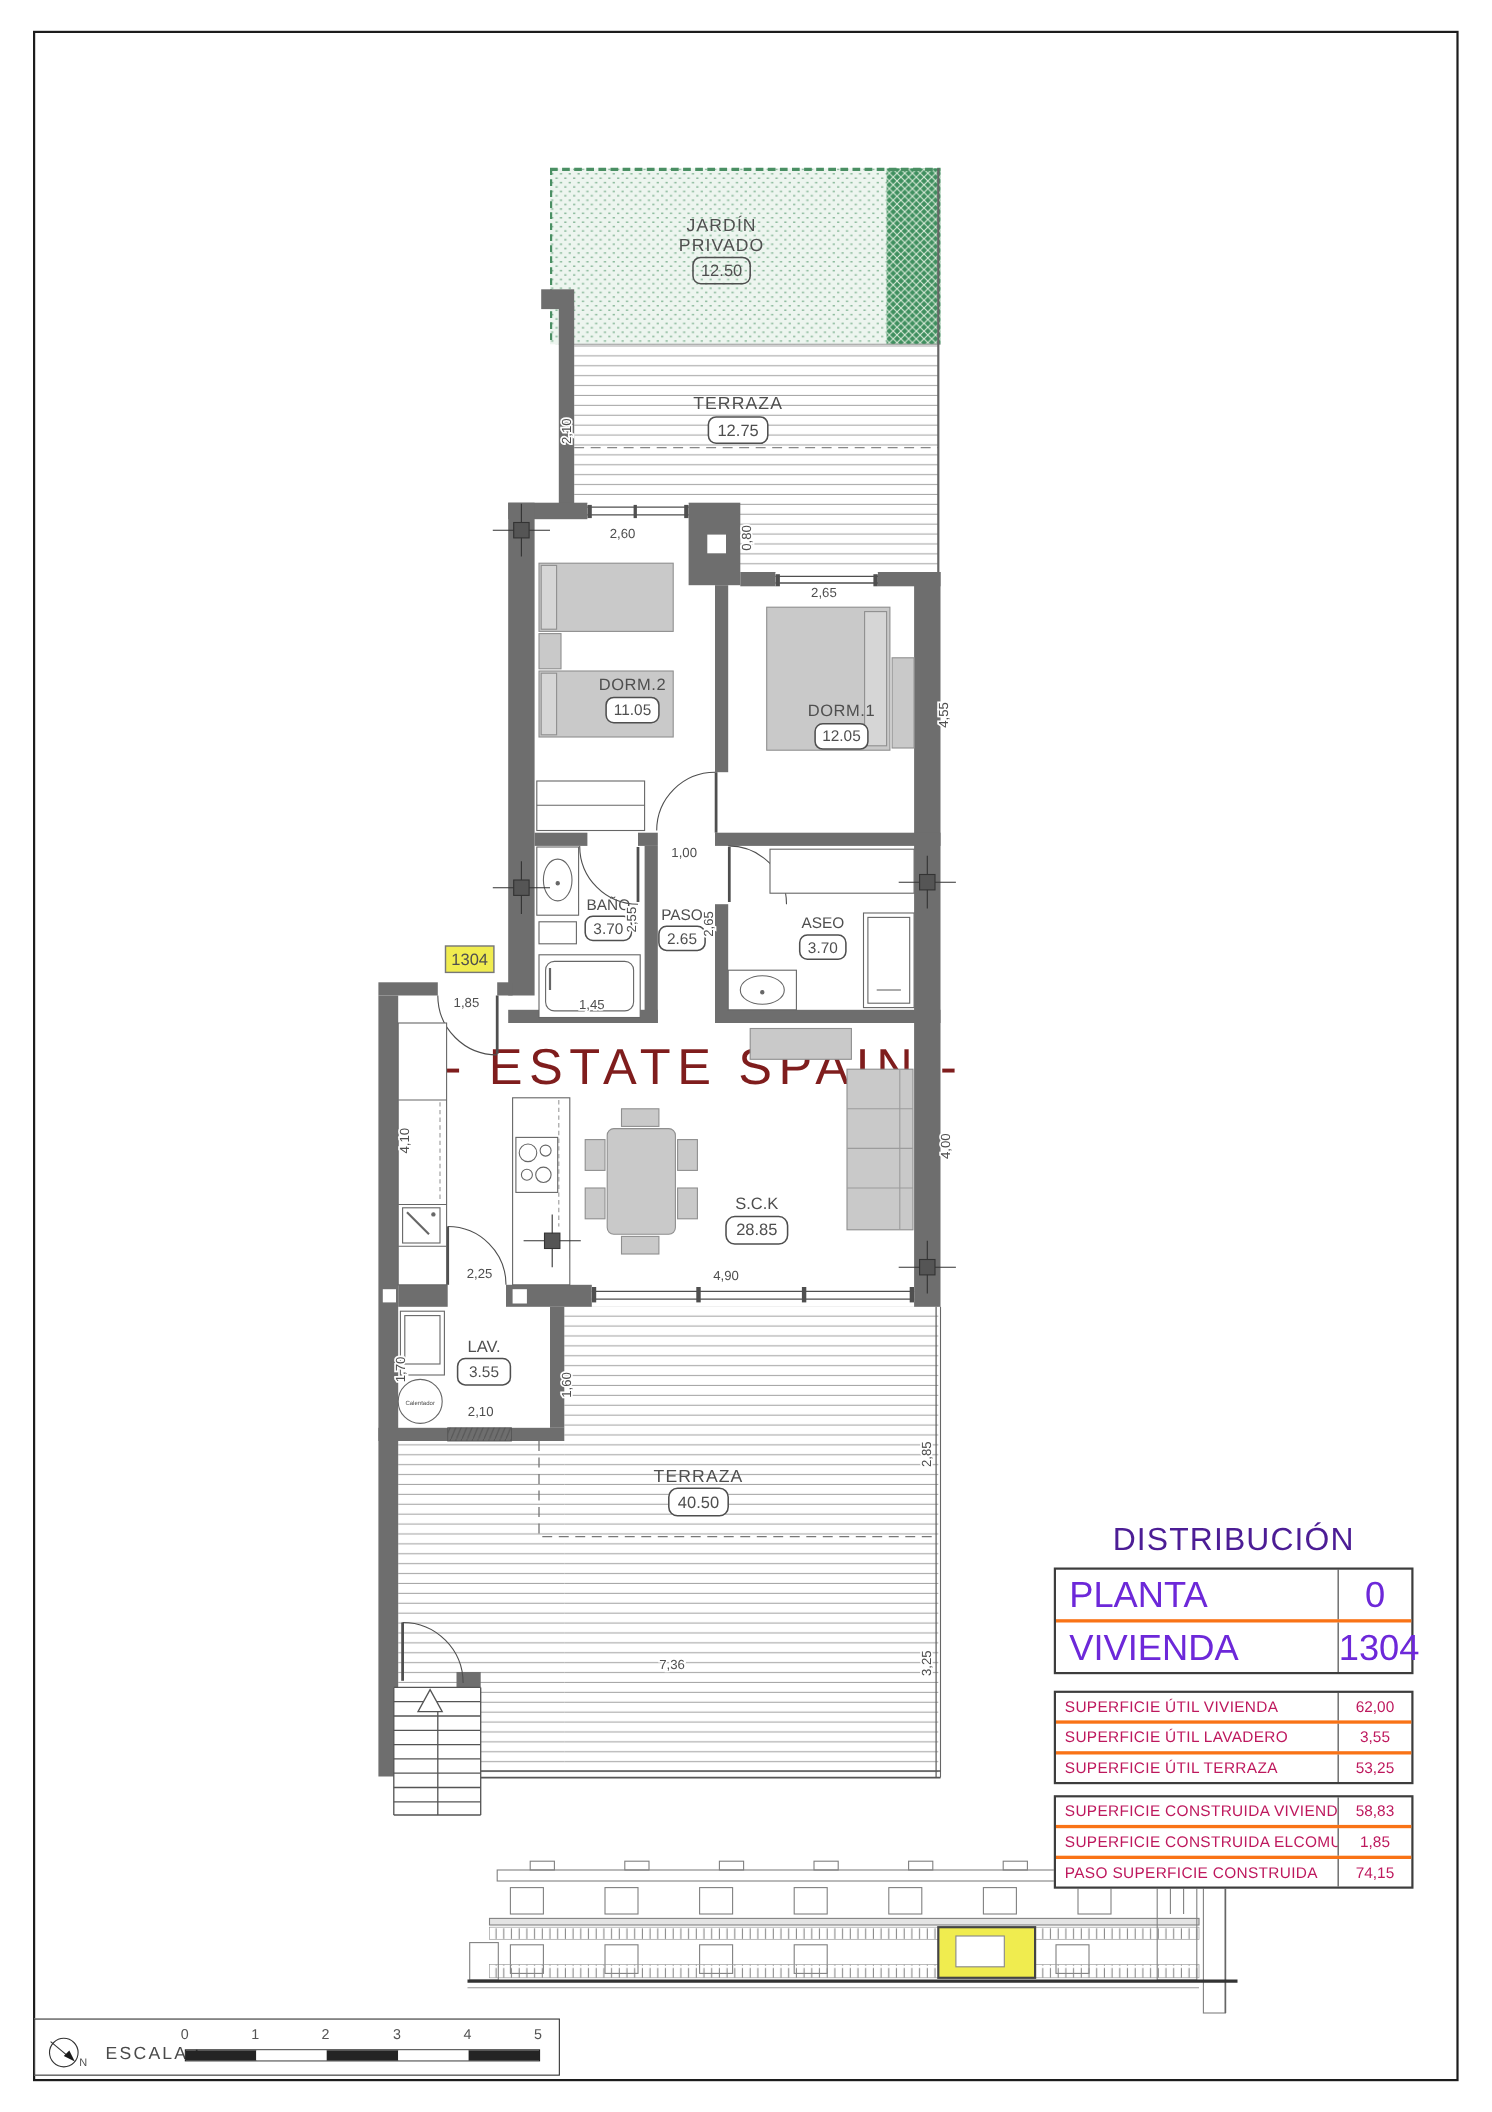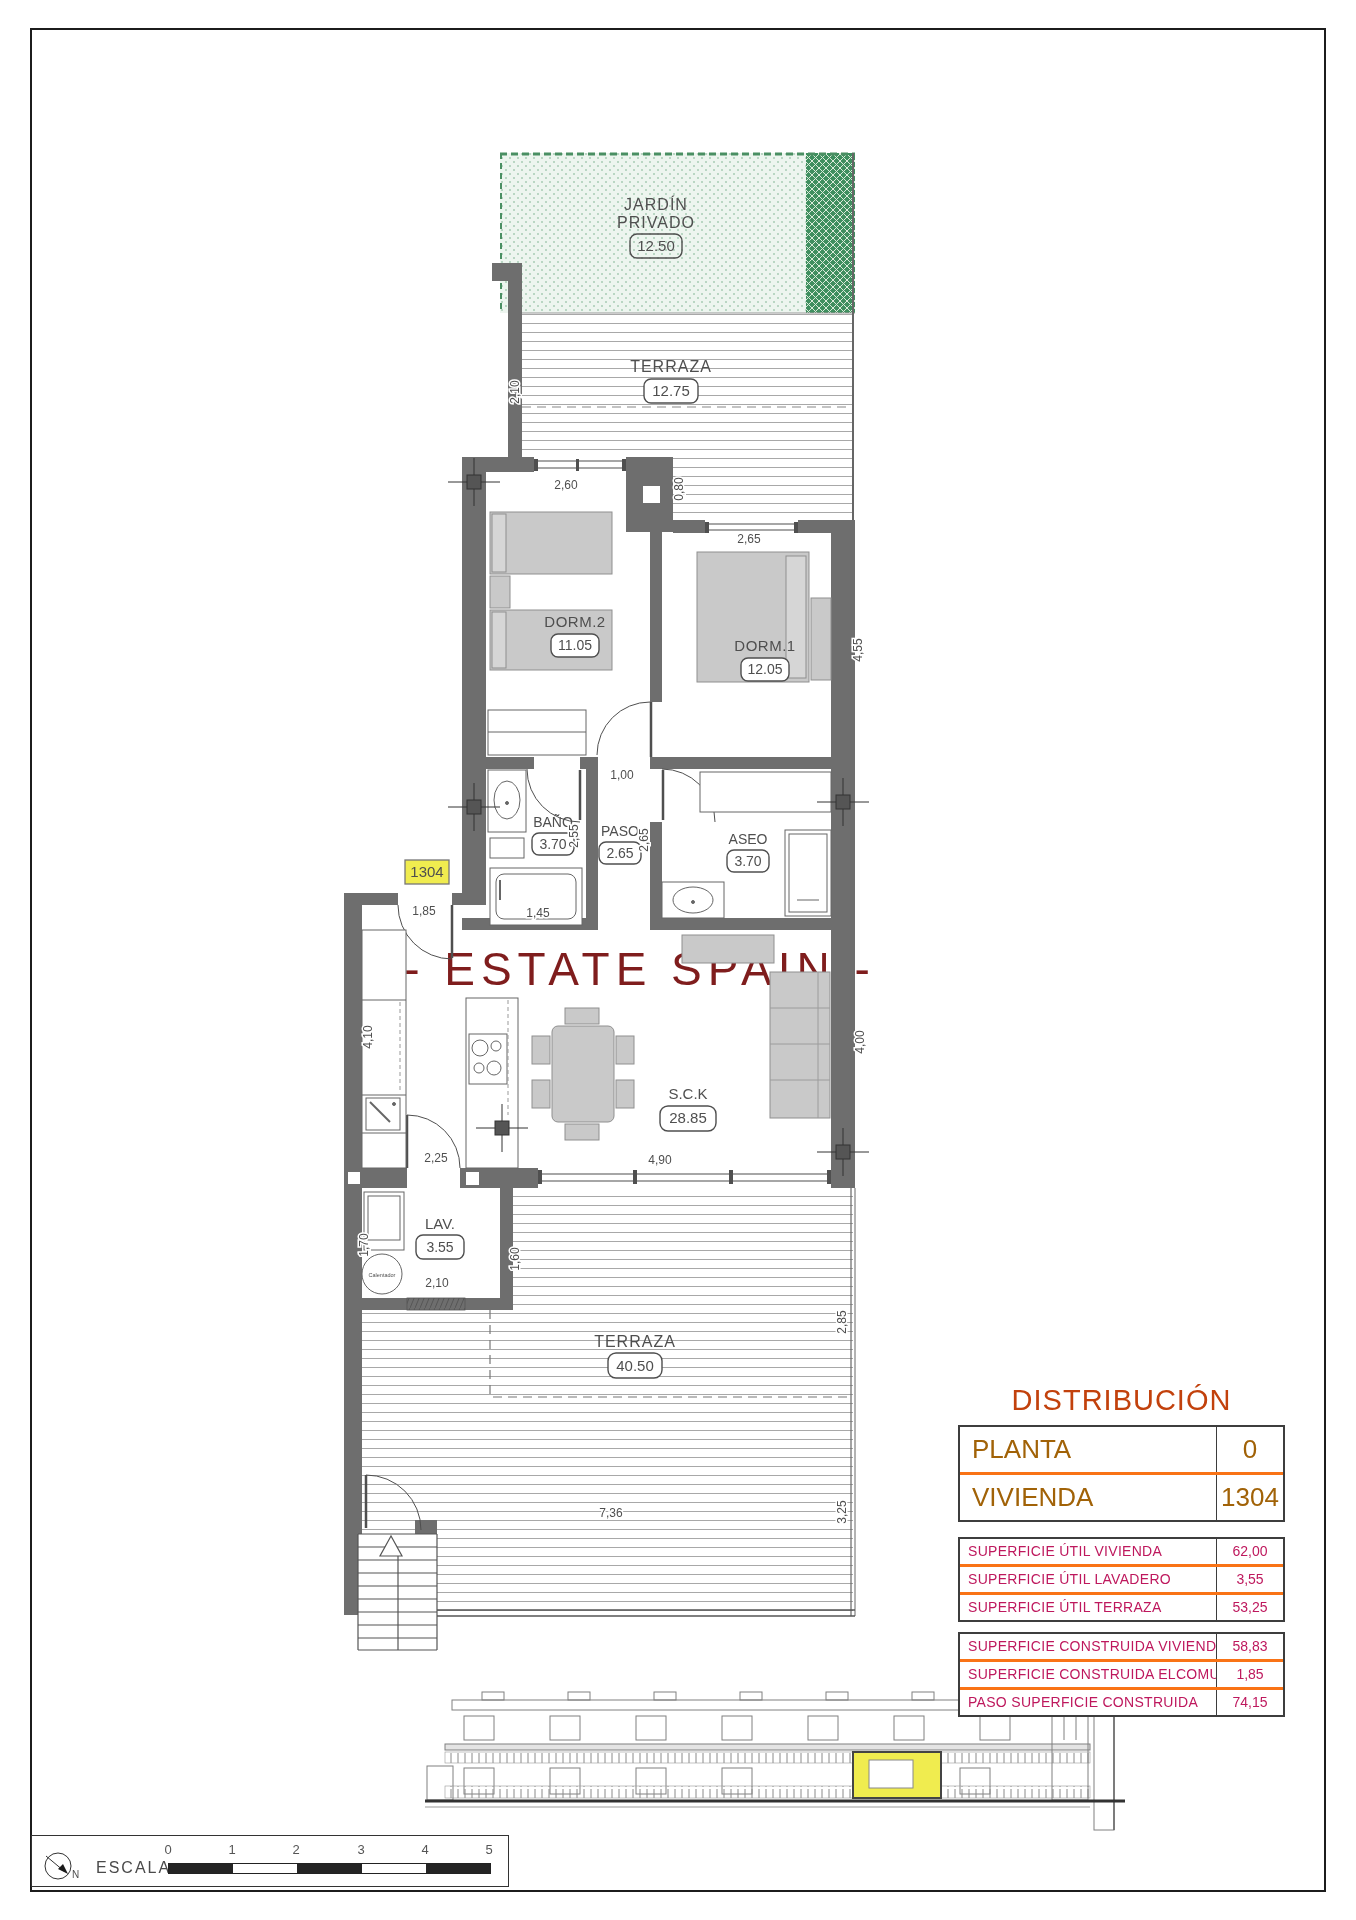--- a/index.html
+++ b/index.html
@@ -2,28 +2,28 @@
 <html><head>
 <meta charset="utf-8">
 <style>
   html,body{margin:0;padding:0;background:#fff;}
   body{width:1356px;height:1920px;position:relative;font-family:"Liberation Sans",sans-serif;overflow:hidden;}
   .frame{position:absolute;left:30px;top:28px;right:30px;bottom:28px;border:2px solid #1c1c1c;}
   .watermark{position:absolute;left:360px;top:942px;width:560px;text-align:center;
     font-size:46px;letter-spacing:6px;color:#7f1d1d;white-space:nowrap;}
   svg text{font-family:"Liberation Sans",sans-serif;fill:#4f4f4f;}
   .dist-title{position:absolute;left:958px;top:1384px;width:327px;text-align:center;
-    font-size:29px;letter-spacing:1px;color:#c2410c;}
+    font-size:29px;letter-spacing:1px;color:#4c1d95;}
   .tbl{position:absolute;left:958px;width:327px;border:2px solid #3d3d3d;background:#fff;box-sizing:border-box;}
   .tbl-unit{top:1425px;}
   .tbl-useful{top:1537px;}
   .tbl-built{top:1632px;}
   .trow{display:flex;border-top:3px solid #f97316;}
   .trow:first-child{border-top:none;}
-  .trow.big{height:45px;line-height:45px;font-size:26px;color:#a16207;}
+  .trow.big{height:45px;line-height:45px;font-size:33px;color:#6d28d9;}
   .trow.small{height:25px;line-height:25px;font-size:14px;color:#be185d;}
   .tlabel{flex:1;padding-left:12px;white-space:nowrap;overflow:hidden;}
   .trow.small .tlabel{padding-left:8px;letter-spacing:0.3px;}
   .tval{width:66px;border-left:1px solid #3d3d3d;text-align:center;flex:none;}
   .legend{position:absolute;left:31px;top:1835px;width:478px;height:52px;border:1.5px solid #333;background:#fff;box-sizing:border-box;}
   .escala{position:absolute;left:64px;top:23px;font-size:16px;letter-spacing:2px;color:#4a4a4a;}
   .scalebar{position:absolute;left:136px;top:27px;width:321px;height:9px;border:1px solid #222;display:flex;box-sizing:content-box;}
   .seg{flex:1;}
   .seg.d{background:#242424;} .seg.w{background:#fff;}
   .tick{position:absolute;top:6px;width:14px;text-align:center;font-size:13px;color:#555;}

